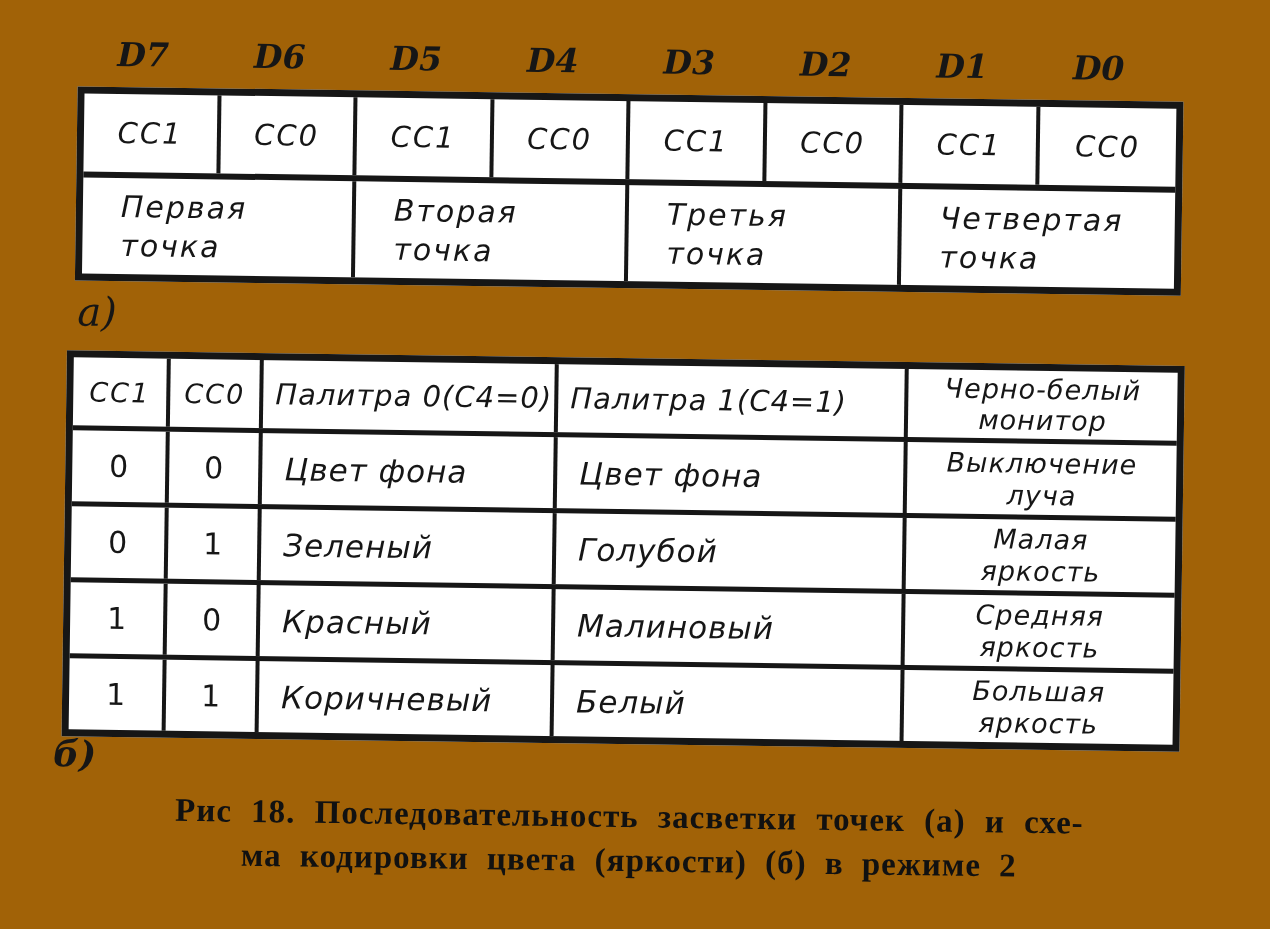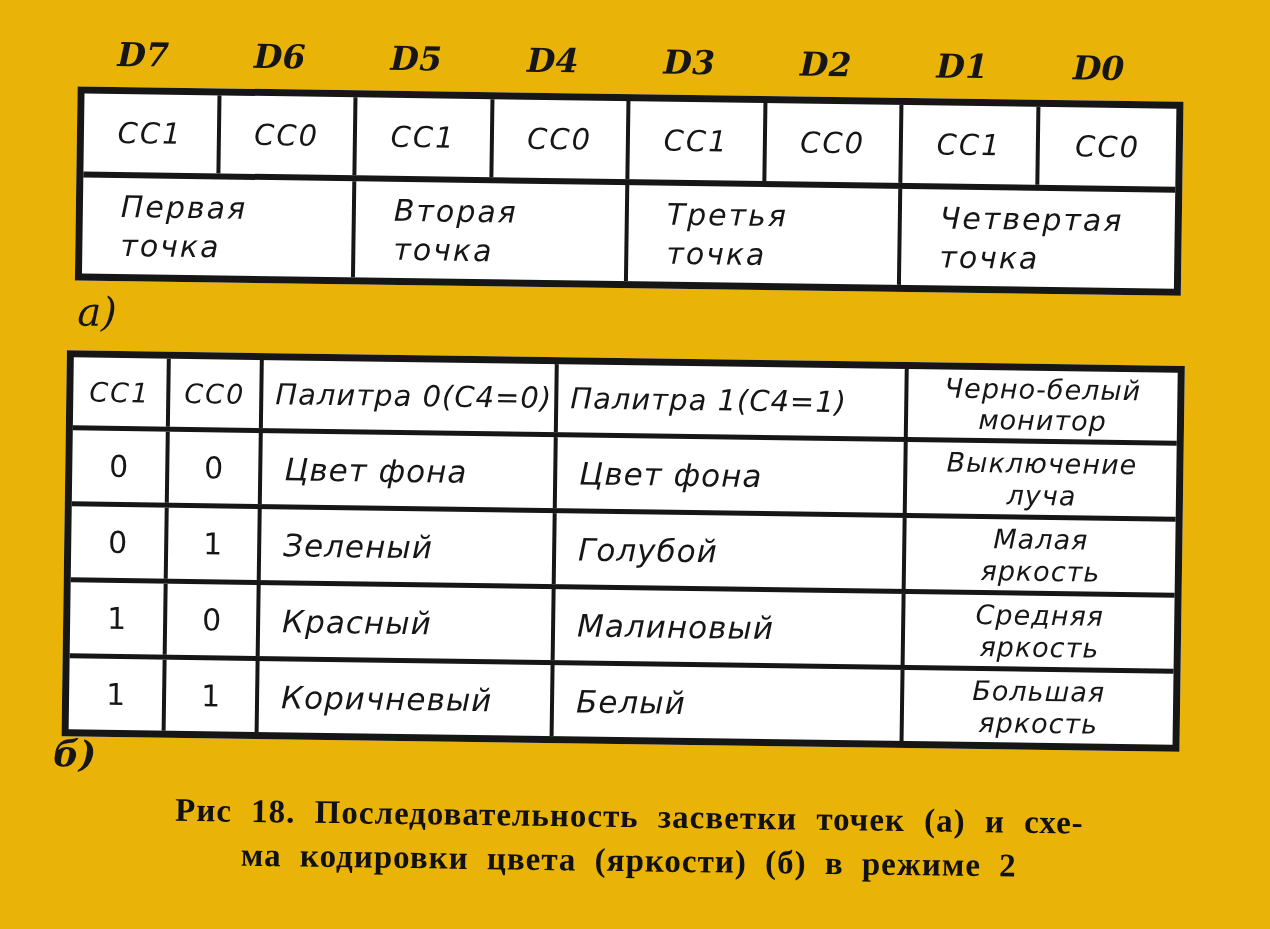--- a/index.html
+++ b/index.html
@@ -1,20 +1,20 @@
 <!DOCTYPE html>
 <html><head>
 <meta charset="utf-8">
 <style>
   html, body { margin: 0; padding: 0; background: #ffffff; }
   .page {
     position: relative;
     width: 1270px;
     height: 929px;
-    background: #eab308;
+    background: #a16207;
     overflow: hidden;
     color: #161616;
     font-family: "DejaVu Sans", sans-serif;
   }
   .tilt {
     position: absolute;
     left: 0; top: 0;
     width: 1270px; height: 929px;
     transform: rotate(0.8deg);
     transform-origin: 620px 420px;

